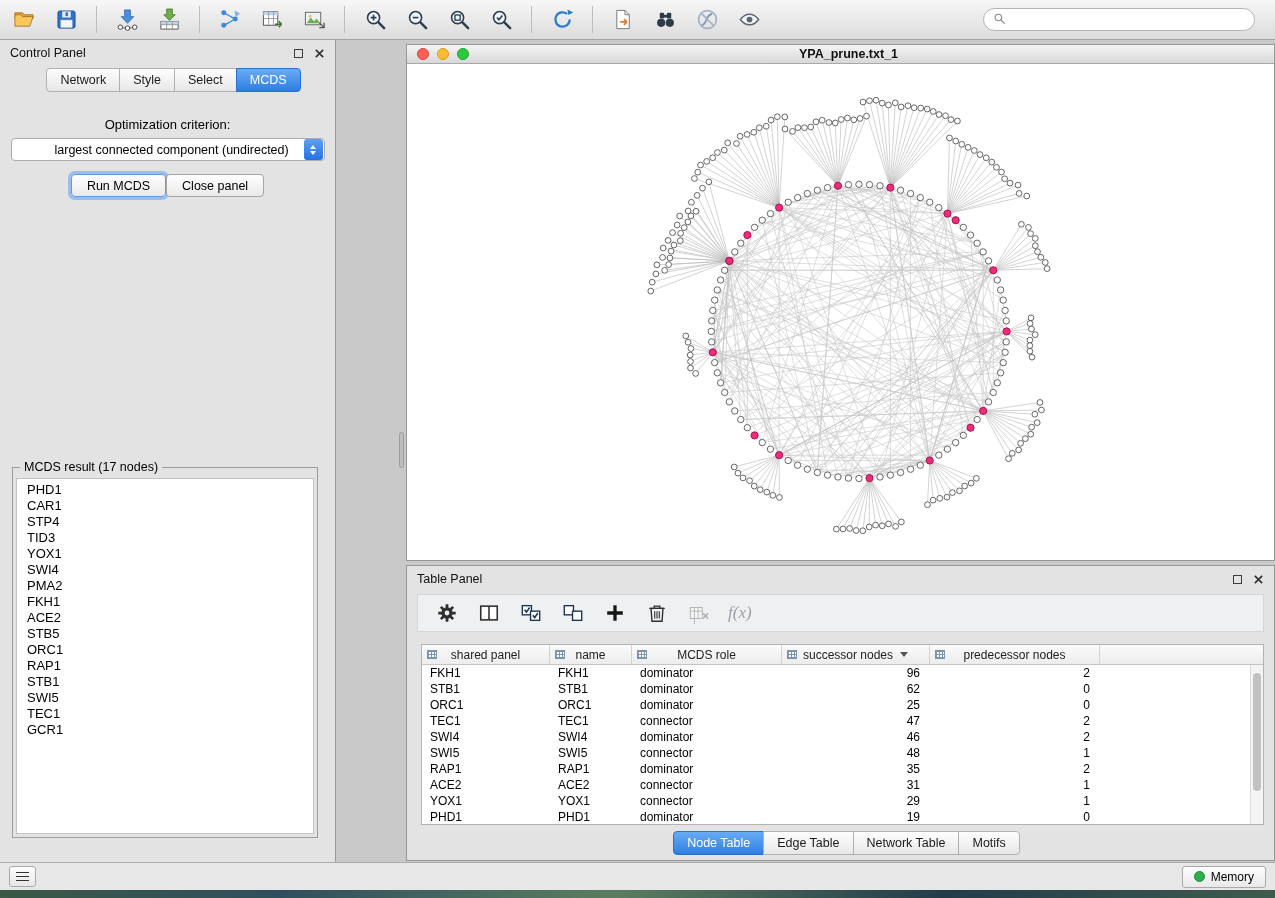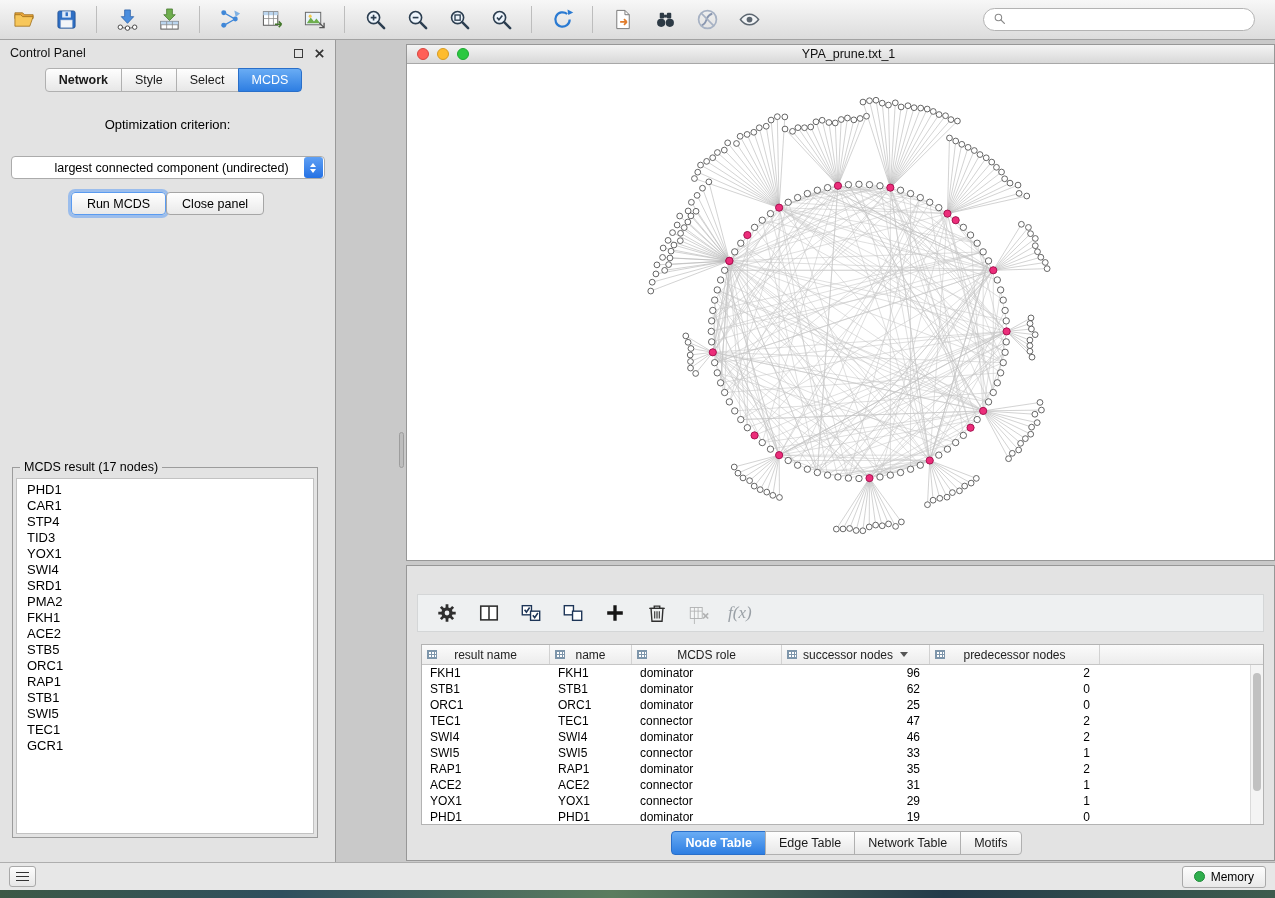--- a/index.html
+++ b/index.html
@@ -22,25 +22,25 @@
 
   
   #control-panel { position:absolute; left:0; top:0; width:336px; height:100%;
     background:#e3e3e3; border-right:1px solid #9a9a9a; }
   .panel-header { height:26px; display:flex; align-items:center; padding:0 10px; font-size:12.5px; color:#111; }
   .win-btns { margin-left:auto; display:flex; gap:11px; align-items:center; }
   .btn-min { width:9px; height:9px; border:1.5px solid #3c3c3c; display:inline-block; }
   .cp-tabs { display:flex; justify-content:center; margin-top:2px; }
   .tab { padding:4px 13px; font-size:12.5px; background:linear-gradient(#fefefe,#e7e7e7);
     border:1px solid #b0b0b0; margin-left:-1px; color:#1b1b1b; cursor:default; }
-  .tab:first-child { border-radius:4px 0 0 4px; margin-left:12px;font-weight:bold; }
+  .tab:first-child { border-radius:4px 0 0 4px; margin-left:12px; }
   .tab:last-child { border-radius:0 4px 4px 0; }
   .tab.selected { background:linear-gradient(#69acf4,#2e7ee2); color:#fff; border-color:#2a6fc9; }
   .opt-label { margin-top:25px; text-align:center; font-size:13px; color:#000; }
-  .dropdown { margin:24px auto 0; width:314px; height:23px; background:#fff; border:1px solid #ababab;
+  .dropdown { margin:6px auto 0; width:314px; height:23px; background:#fff; border:1px solid #ababab;
     border-radius:4px; display:flex; align-items:center;padding-left:34px; }
   .dropdown .val { flex:1; font-size:12.5px; padding-left:9px; white-space:nowrap; overflow:hidden; color:#000; }
   .stepper { width:19px; height:21px; margin-right:1px; border-radius:3px;
     background:linear-gradient(#5fa0f4,#2471e4); display:flex; flex-direction:column;
     align-items:center; justify-content:center; gap:2px; }
   .arr-up { width:0; height:0; border-left:3.5px solid transparent; border-right:3.5px solid transparent; border-bottom:4px solid #fff; }
   .arr-down { width:0; height:0; border-left:3.5px solid transparent; border-right:3.5px solid transparent; border-top:4px solid #fff; }
   .cp-buttons { display:flex; justify-content:center; gap:0; margin-top:13px; }
   .btn { height:23px; padding:0 15px; font-size:12.5px; background:linear-gradient(#ffffff,#e9e9e9);
     border:1px solid #a6a6a6; border-radius:4px; color:#000; font-family:inherit; }
@@ -60,21 +60,21 @@
   
   #net-window { position:absolute; left:4px; top:4px; right:0; height:517px;
     background:#fff; border:1px solid #979797; }
   .net-titlebar { height:19px; background:linear-gradient(#f4f4f4,#d8d8d8);
     border-bottom:1px solid #a8a8a8; display:flex; align-items:center; position:relative; }
   .lights { display:flex; gap:8px; padding-left:10px; position:relative; z-index:2; }
   .light { width:12px; height:12px; border-radius:50%; }
   .light.red    { background:#ff5f57; border:1px solid #d8463f; }
   .light.yellow { background:#febc2e; border:1px solid #d79b23; }
   .light.green  { background:#2bc840; border:1px solid #1ea832; }
-  .net-title { position:absolute; left:16px; right:0; text-align:center; font-size:12.5px; font-weight:400; color:#111; }
+  .net-title { position:absolute; left:16px; right:0; text-align:center; font-size:12.5px; font-weight:700; color:#111; }
   .net-canvas { position:absolute; top:20px; left:0; right:0; bottom:0; background:#fff; }
   .net-canvas svg { width:100%; height:100%; display:block; }
 
   
   #table-panel { position:absolute; left:4px; top:525px; right:0; height:296px;
     background:#e3e3e3; border:1px solid #979797; }
   .tp-toolbar { position:absolute; left:10px; right:10px; top:28px; height:38px;
     background:#eef0f1; border:1px solid #d4d6d7; display:flex; align-items:center; gap:16px; padding-left:16px; }
   .tp-icon { width:26px; height:26px; display:flex; align-items:center; justify-content:center; }
   .tp-icon svg { width:22px; height:22px; }
@@ -286,21 +286,20 @@
     </div>
     <div class="groupbox">
       <span class="legend">MCDS result (17 nodes)</span>
       <div class="result-list">
           <div class="result-item">PHD1</div>
           <div class="result-item">CAR1</div>
           <div class="result-item">STP4</div>
           <div class="result-item">TID3</div>
           <div class="result-item">YOX1</div>
           <div class="result-item">SWI4</div>
-          <div class="result-item">SRD1</div>
           <div class="result-item">PMA2</div>
           <div class="result-item">FKH1</div>
           <div class="result-item">ACE2</div>
           <div class="result-item">STB5</div>
           <div class="result-item">ORC1</div>
           <div class="result-item">RAP1</div>
           <div class="result-item">STB1</div>
           <div class="result-item">SWI5</div>
           <div class="result-item">TEC1</div>
           <div class="result-item">GCR1</div>
@@ -988,20 +987,31 @@
               <circle cx="549.9193886239021" cy="156.14906299556978" r="3.6" fill="#ec2d7a" stroke="#a60f4e" stroke-width="0.9"></circle>
               <circle cx="564.8509370044302" cy="364.9193886239022" r="3.6" fill="#ec2d7a" stroke="#a60f4e" stroke-width="0.9"></circle>
               <circle cx="348.348196384391" cy="372.651803615609" r="3.6" fill="#ec2d7a" stroke="#a60f4e" stroke-width="0.9"></circle>
               <circle cx="341.1490629955698" cy="171.08061137609778" r="3.6" fill="#ec2d7a" stroke="#a60f4e" stroke-width="0.9"></circle>
             </g>
           </svg>
       </div>
     </div>
 
     <div id="table-panel">
+      <div class="panel-header">
+        <span>Table Panel</span>
+        <span class="win-btns">
+          <span class="btn-min"></span>
+          <span class="xbtn">
+            <svg viewBox="0 0 12 12" width="11" height="11">
+                <path d="M2 2l8 8M10 2l-8 8" stroke="#333" stroke-width="1.8"></path>
+              </svg>
+          </span>
+        </span>
+      </div>
       <div class="tp-toolbar">
         <span class="tp-icon">
           <svg viewBox="0 0 24 24">
               <g stroke="#2f2f2f" stroke-width="3">
                 <path d="M12 2.5v19M2.5 12h19M5.3 5.3l13.4 13.4M18.7 5.3L5.3 18.7"></path>
               </g>
               <circle cx="12" cy="12" r="6.2" fill="#2f2f2f"></circle>
               <circle cx="12" cy="12" r="2.6" fill="#eef0f1"></circle>
             </svg>
         </span>
@@ -1043,21 +1053,21 @@
               <path d="M2.5 10h13M7 6v18M11 6v12" stroke="#555" stroke-width="0.9"></path>
               <path d="M16.5 12.5l5.5 5.5M22 12.5L16.5 18" stroke="#555" stroke-width="1.8"></path>
             </svg>
         </span>
         <span class="fx">f(x)</span>
       </div>
       <div class="table-wrap">
         <div class="thead">
             <div class="th" style="width: 128px;">
               <span class="th-grid"></span>
-              <span class="th-label">result name</span>
+              <span class="th-label">shared panel</span>
             </div>
             <div class="th" style="width: 82px;">
               <span class="th-grid"></span>
               <span class="th-label">name</span>
             </div>
             <div class="th" style="width: 150px;">
               <span class="th-grid"></span>
               <span class="th-label">MCDS role</span>
             </div>
             <div class="th" style="width: 148px;">
@@ -1104,21 +1114,21 @@
               <div class="td" style="width: 128px;">SWI4</div>
               <div class="td" style="width: 82px;">SWI4</div>
               <div class="td" style="width: 150px;">dominator</div>
               <div class="td num" style="width: 148px;">46</div>
               <div class="td num" style="width: 170px;">2</div>
             </div>
             <div class="tr">
               <div class="td" style="width: 128px;">SWI5</div>
               <div class="td" style="width: 82px;">SWI5</div>
               <div class="td" style="width: 150px;">connector</div>
-              <div class="td num" style="width: 148px;">33</div>
+              <div class="td num" style="width: 148px;">48</div>
               <div class="td num" style="width: 170px;">1</div>
             </div>
             <div class="tr">
               <div class="td" style="width: 128px;">RAP1</div>
               <div class="td" style="width: 82px;">RAP1</div>
               <div class="td" style="width: 150px;">dominator</div>
               <div class="td num" style="width: 148px;">35</div>
               <div class="td num" style="width: 170px;">2</div>
             </div>
             <div class="tr">

